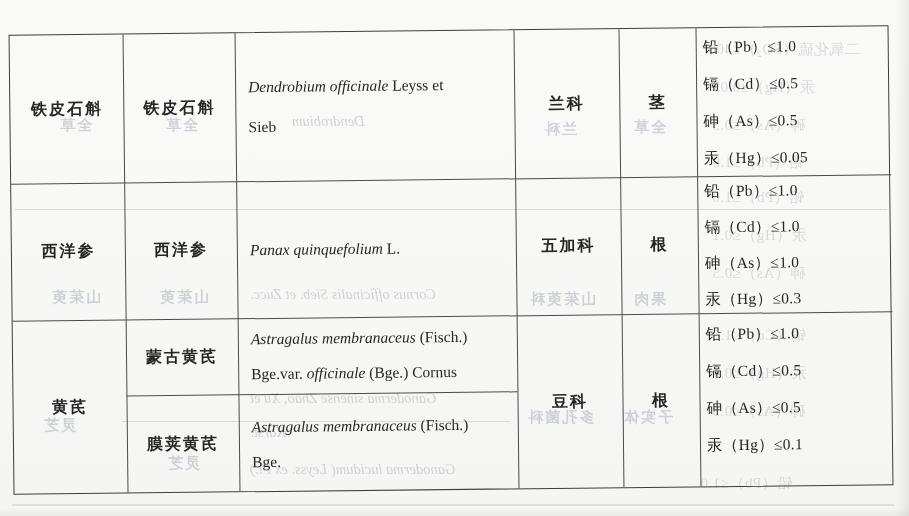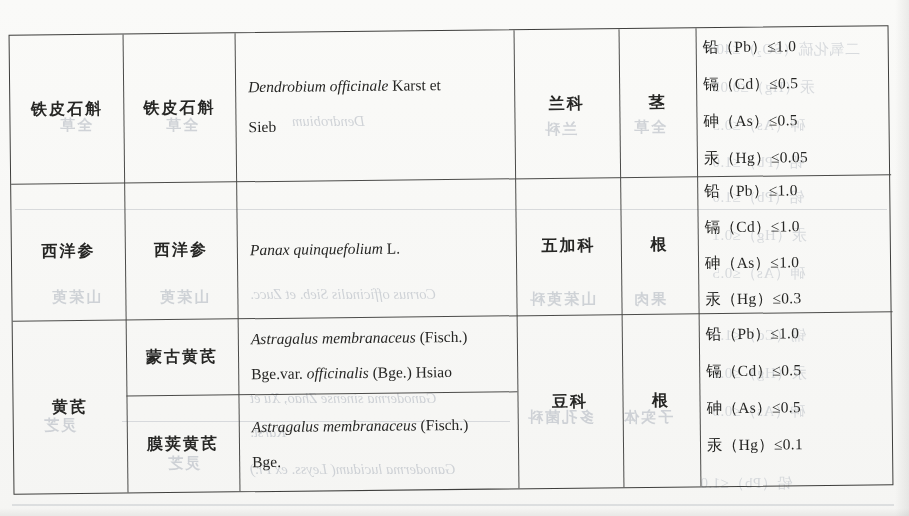--- a/index.html
+++ b/index.html
@@ -91,21 +91,21 @@
     <div class="vline" style="left:504px;"></div>
     <div class="vline" style="left:609px;"></div>
     <div class="vline" style="left:686px;"></div>
     <div class="hline" style="left:0;width:880px;top:148px;"></div>
     <div class="hline" style="left:0;width:880px;top:285px;"></div>
     <div class="hline" style="left:113px;width:391px;top:361px;"></div>
 
     <div class="cell cn" style="left:0;top:0;width:113px;height:148px;">铁皮石斛</div>
     <div class="cell cn" style="left:113px;top:0;width:112px;height:148px;">铁皮石斛</div>
     <div class="cell latin-cell" style="left:225px;top:0;width:279px;height:148px;">
-      <div class="latin-line"><i>Dendrobium officinale</i><span> Karst et</span></div>
+      <div class="latin-line"><i>Dendrobium officinale</i><span> Leyss et</span></div>
       <div class="latin-line"><span>Sieb</span></div>
     </div>
     <div class="cell cn" style="left:504px;top:0;width:105px;height:148px;">兰科</div>
     <div class="cell cn" style="left:609px;top:0;width:77px;height:148px;">茎</div>
     <div class="cell lim-cell" style="left:686px;top:0;width:194px;height:148px;">
       <div class="lim-line">铅（Pb）≤1.0</div>
       <div class="lim-line">镉（Cd）≤0.5</div>
       <div class="lim-line">砷（As）≤0.5</div>
       <div class="lim-line">汞（Hg）≤0.05</div>
     </div>
@@ -121,21 +121,21 @@
       <div class="lim-line">铅（Pb）≤1.0</div>
       <div class="lim-line">镉（Cd）≤1.0</div>
       <div class="lim-line">砷（As）≤1.0</div>
       <div class="lim-line">汞（Hg）≤0.3</div>
     </div>
 
     <div class="cell cn" style="left:0;top:285px;width:113px;height:175px;">黄芪</div>
     <div class="cell cn" style="left:113px;top:285px;width:112px;height:76px;">蒙古黄芪</div>
     <div class="cell latin-cell" style="left:225px;top:285px;width:279px;height:76px;">
       <div class="latin-line" style="line-height:35px;"><i>Astragalus membranaceus</i><span> (Fisch.)</span></div>
-      <div class="latin-line" style="line-height:35px;"><span>Bge.var. </span><i>officinalis</i><span> (Bge.) Hsiao</span></div>
+      <div class="latin-line" style="line-height:35px;"><span>Bge.var. </span><i>officinale</i><span> (Bge.) Cornus</span></div>
     </div>
     <div class="cell cn" style="left:113px;top:361px;width:112px;height:99px;">膜荚黄芪</div>
     <div class="cell latin-cell" style="left:225px;top:361px;width:279px;height:99px;">
       <div class="latin-line" style="line-height:35px;"><i>Astragalus membranaceus</i><span> (Fisch.)</span></div>
       <div class="latin-line" style="line-height:35px;"><span>Bge.</span></div>
     </div>
     <div class="cell cn" style="left:504px;top:285px;width:105px;height:175px;">豆科</div>
     <div class="cell cn" style="left:609px;top:285px;width:77px;height:175px;">根</div>
     <div class="cell lim-cell r3" style="left:686px;top:285px;width:194px;height:175px;">
       <div class="lim-line">铅（Pb）≤1.0</div>

